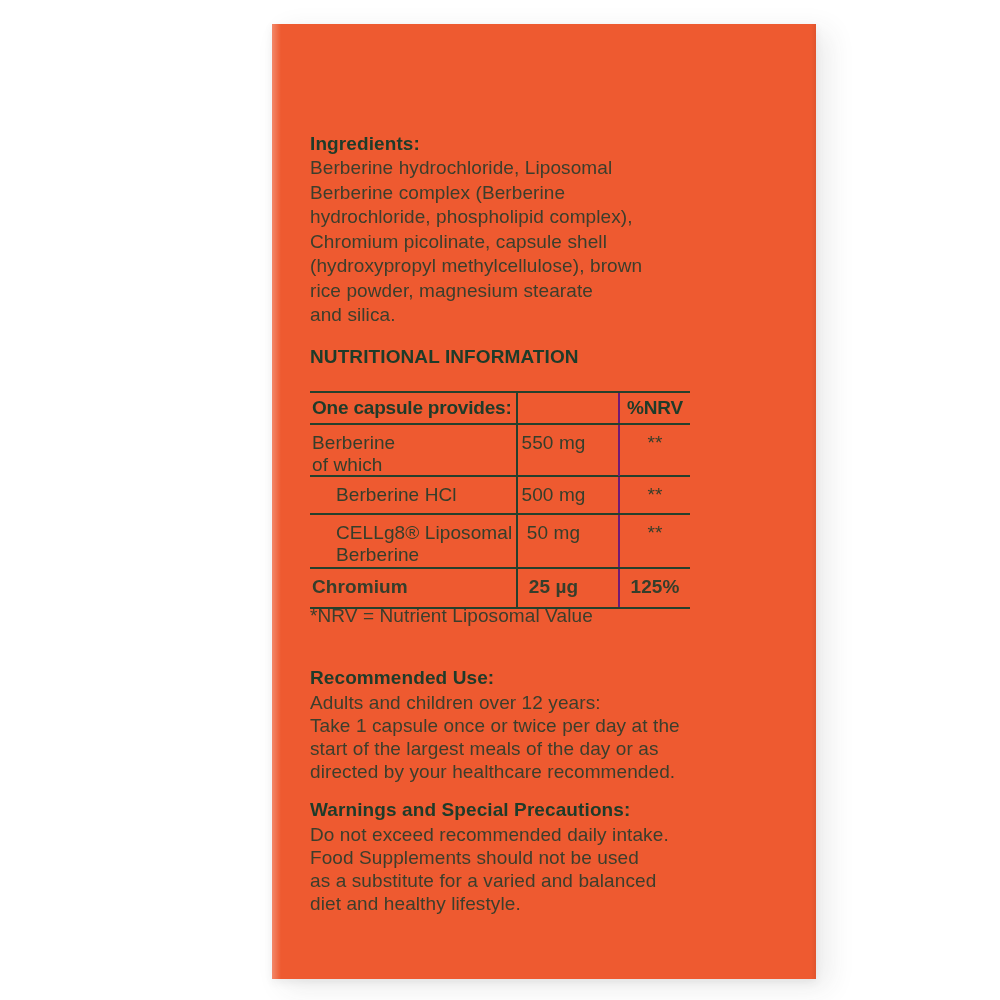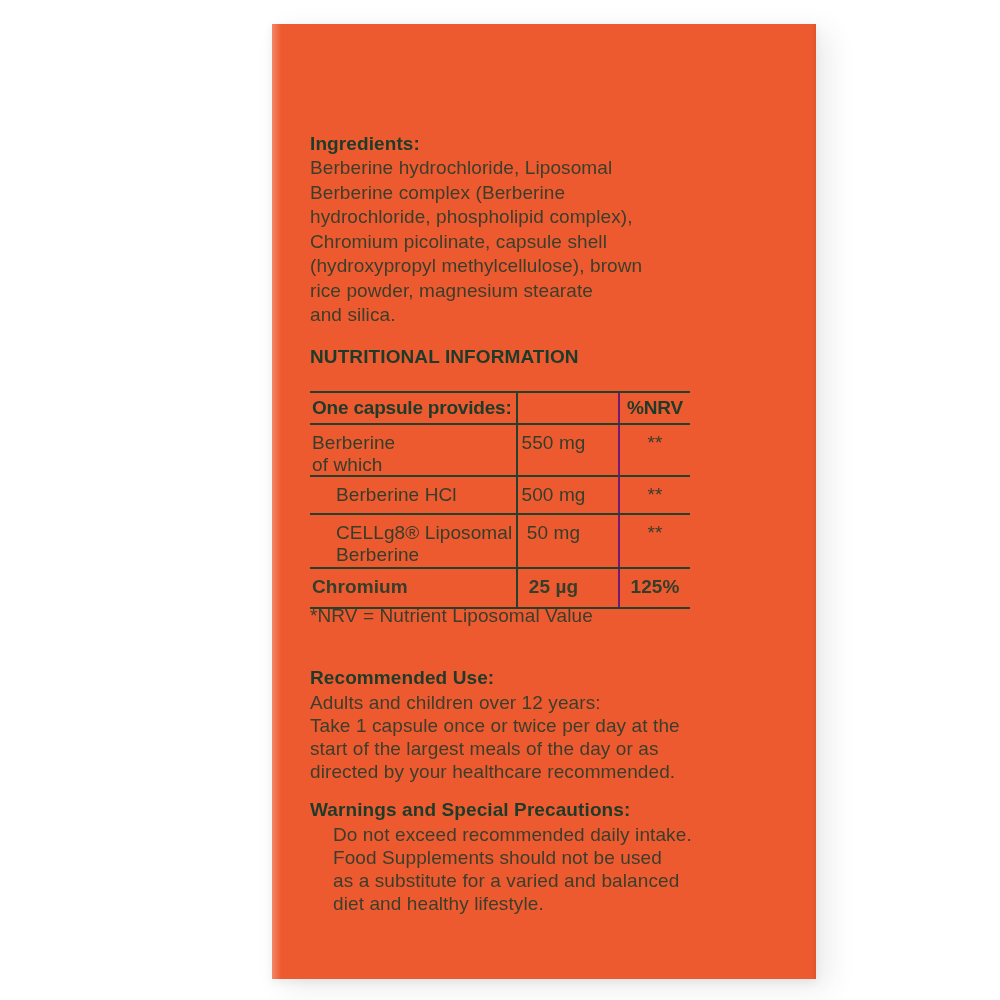--- a/index.html
+++ b/index.html
@@ -63,21 +63,21 @@
   
   #ingredients      { top: 108px; }
   #ingredients .bodyline { line-height: 24.5px; }
   #nutrition-title  { top: 321px; }
   #table            { top: 351px; margin-top: 16px; }
   #footnotes        { top: 580px; }
   #footnotes .bodyline { line-height: 23px; }
   #recommended      { top: 642px; }
   #recommended .bodyline { line-height: 23px; }
   #warnings         { top: 774px; }
-  #warnings .bodyline { line-height: 23px; margin-left: 23px; }
+  #warnings .bodyline { line-height: 23px; }
   #recommended .heading, #warnings .heading { margin-bottom: 1px; }
   
   .ntable {
     width: 380px;
     border-top: 2px solid #25402C;
     border-bottom: 2px solid #25402C;
     color: #2E3C2B;
   }
   .t-row {
     display: grid;

